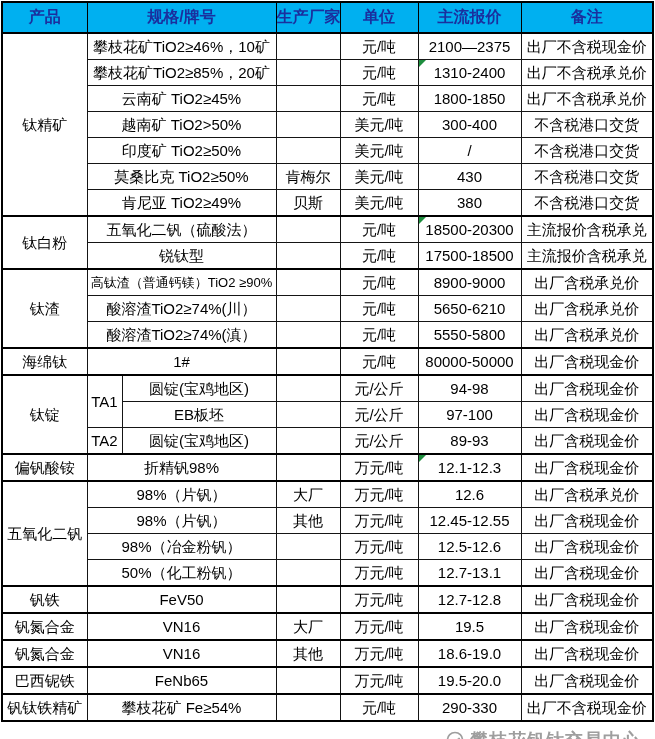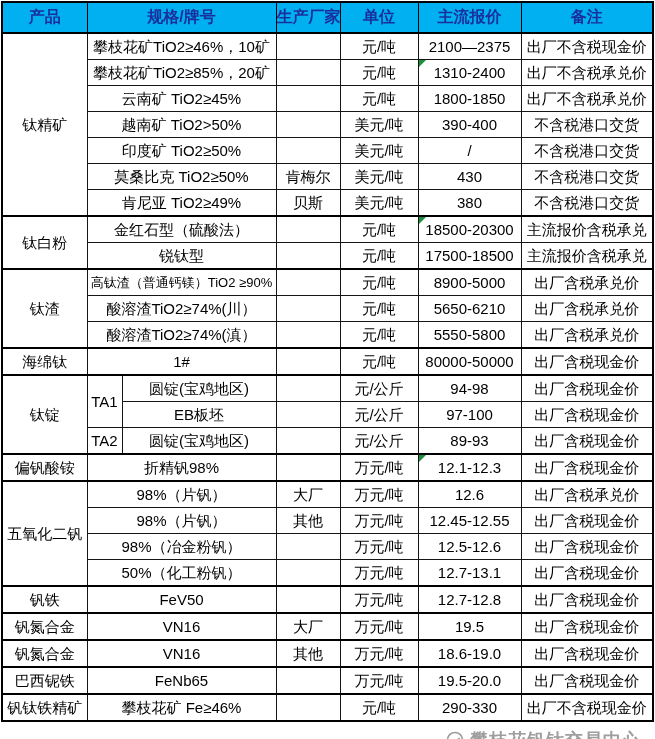--- a/index.html
+++ b/index.html
@@ -104,21 +104,21 @@
       <td class="l" colspan="2">云南矿 TiO2≥45%</td>
       <td class="c"></td>
       <td class="c">元/吨</td>
       <td class="c">1800-1850</td>
       <td class="l">出厂不含税承兑价</td>
     </tr>
     <tr>
       <td class="l" colspan="2">越南矿 TiO2&gt;50%</td>
       <td class="c"></td>
       <td class="c">美元/吨</td>
-      <td class="c">390-400</td>
+      <td class="c">300-400</td>
       <td class="l">不含税港口交货</td>
     </tr>
     <tr>
       <td class="l" colspan="2">印度矿 TiO2≥50%</td>
       <td class="c"></td>
       <td class="c">美元/吨</td>
       <td class="c">/</td>
       <td class="l">不含税港口交货</td>
     </tr>
     <tr>
@@ -130,39 +130,39 @@
     </tr>
     <tr>
       <td class="l" colspan="2">肯尼亚 TiO2≥49%</td>
       <td class="c">贝斯</td>
       <td class="c">美元/吨</td>
       <td class="c">380</td>
       <td class="l">不含税港口交货</td>
     </tr>
     <tr class="g">
       <td class="c" rowspan="2">钛白粉</td>
-      <td class="l" colspan="2">金红石型（硫酸法）</td>
+      <td class="l" colspan="2">五氧化二钒（硫酸法）</td>
       <td class="c"></td>
       <td class="c">元/吨</td>
       <td class="c"><span class="tri"></span><span>18500-20300</span></td>
       <td class="l">主流报价含税承兑</td>
     </tr>
     <tr>
       <td class="l" colspan="2">锐钛型</td>
       <td class="c"></td>
       <td class="c">元/吨</td>
       <td class="c">17500-18500</td>
       <td class="l">主流报价含税承兑</td>
     </tr>
     <tr class="g">
       <td class="c" rowspan="3">钛渣</td>
       <td class="l sm" colspan="2">高钛渣（普通钙镁）TiO2 ≥90%</td>
       <td class="c"></td>
       <td class="c">元/吨</td>
-      <td class="c">8900-5000</td>
+      <td class="c">8900-9000</td>
       <td class="l">出厂含税承兑价</td>
     </tr>
     <tr>
       <td class="l" colspan="2">酸溶渣TiO2≥74%(川）</td>
       <td class="c"></td>
       <td class="c">元/吨</td>
       <td class="c">5650-6210</td>
       <td class="l">出厂含税承兑价</td>
     </tr>
     <tr>
@@ -268,21 +268,21 @@
     <tr class="g">
       <td class="c">巴西铌铁</td>
       <td class="l" colspan="2">FeNb65</td>
       <td class="c"></td>
       <td class="c">万元/吨</td>
       <td class="c">19.5-20.0</td>
       <td class="l">出厂含税现金价</td>
     </tr>
     <tr class="g">
       <td class="c">钒钛铁精矿</td>
-      <td class="l" colspan="2">攀枝花矿 Fe≥46%</td>
+      <td class="l" colspan="2">攀枝花矿 Fe≥54%</td>
       <td class="c"></td>
       <td class="c">元/吨</td>
       <td class="c">290-330</td>
       <td class="l">出厂不含税现金价</td>
     </tr>
   </tbody>
 </table>
 
 <div class="footer">
   <span style="display:inline-flex;">

